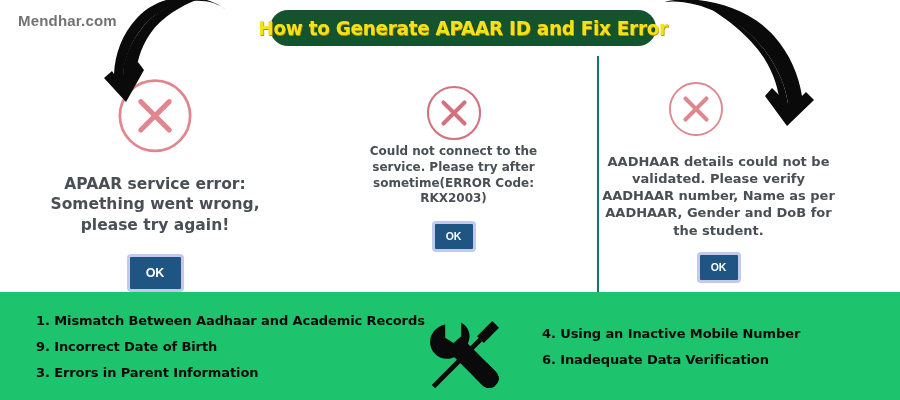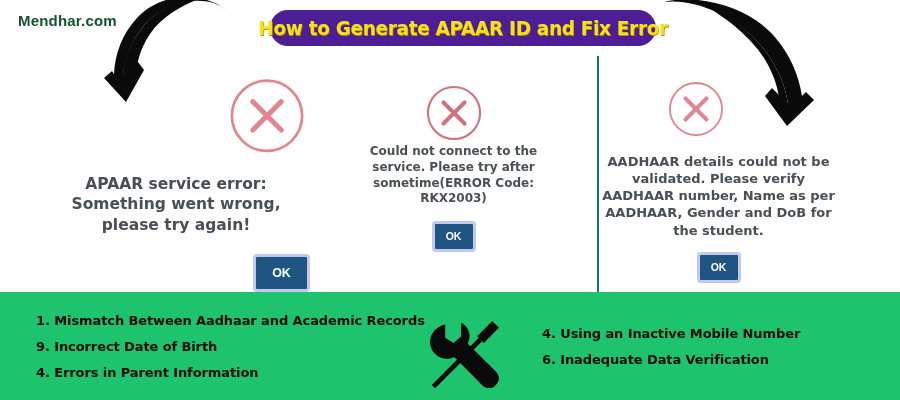--- a/index.html
+++ b/index.html
@@ -20,30 +20,30 @@
     background: #ffffff;
   }
 
   
   #site-logo {
     position: absolute;
     left: 18px;
     top: 12px;
     font-size: 15px;
     font-weight: bold;
-    color: #14532d;
+    color: #737373;
     letter-spacing: 0.2px;
   }
   #title-pill {
     position: absolute;
     left: 270px;
     top: 10px;
     width: 386px;
     height: 36px;
-    background: #4c1d95;
+    background: #14532d;
     border-radius: 22px;
     display: flex;
     align-items: center;
     justify-content: center;
   }
   #title-text {
     font-family: "DejaVu Sans", sans-serif;
     font-size: 19px;
     font-weight: bold;
     color: #f2e318;
@@ -64,21 +64,21 @@
   }
   .dialog {
     position: relative;
     height: 236px;
     background: #ffffff;
     display: flex;
     flex-direction: column;
     align-items: center;
     box-sizing: border-box;
   }
-  .dialog.d1 { width: 310px; padding-top: 18px; align-items: flex-end; }
+  .dialog.d1 { width: 310px; padding-top: 18px; }
   .dialog.d2 { width: 287px; padding-top: 26px; }
   .dialog.d3 { width: 241px; padding-top: 22px; border-left: 2px solid #0f766e; }
 
   .err-icon {
     display: block;
   }
   .d1 .err-icon { width: 86px; height: 86px; }
   .d2 .err-icon { width: 62px; height: 62px; }
   .d3 .err-icon { width: 62px; height: 62px; margin-right: 46px; }
 
@@ -219,21 +219,21 @@
 
   <svg id="arrow-right" class="arrow" viewBox="0 0 158 132">
     <path d="M2 6 C 30 2, 76 18, 104 56 C 117 74, 124 92, 126 108 L 110 92 L 103 100 L 125 130 L 152 104 L 144 96 L 140 100 C 137 80, 128 58, 112 40 C 84 8, 32 -2, 2 6 Z" fill="#0a0a0a"></path>
     <path d="M126 108 C 124 92, 117 74, 104 56 C 88 34, 62 16, 40 8 C 62 20, 88 40, 102 62 C 112 78, 117 94, 118 110 Z" fill="#0a0a0a"></path>
   </svg>
 
   <div id="reasons-banner">
     <div class="reasons-col" id="reasons-col-left">
       <div class="reason-item">1. Mismatch Between Aadhaar and Academic Records</div>
       <div class="reason-item">9. Incorrect Date of Birth</div>
-      <div class="reason-item">4. Errors in Parent Information</div>
+      <div class="reason-item">3. Errors in Parent Information</div>
     </div>
     <div class="reasons-col" id="reasons-col-right">
       <div class="reason-item">4. Using an Inactive Mobile Number</div>
       <div class="reason-item">6. Inadequate Data Verification</div>
     </div>
   </div>
 
   <svg id="tools-icon" viewBox="0 0 100 100">
     <g fill="#0a0a0a">
 

